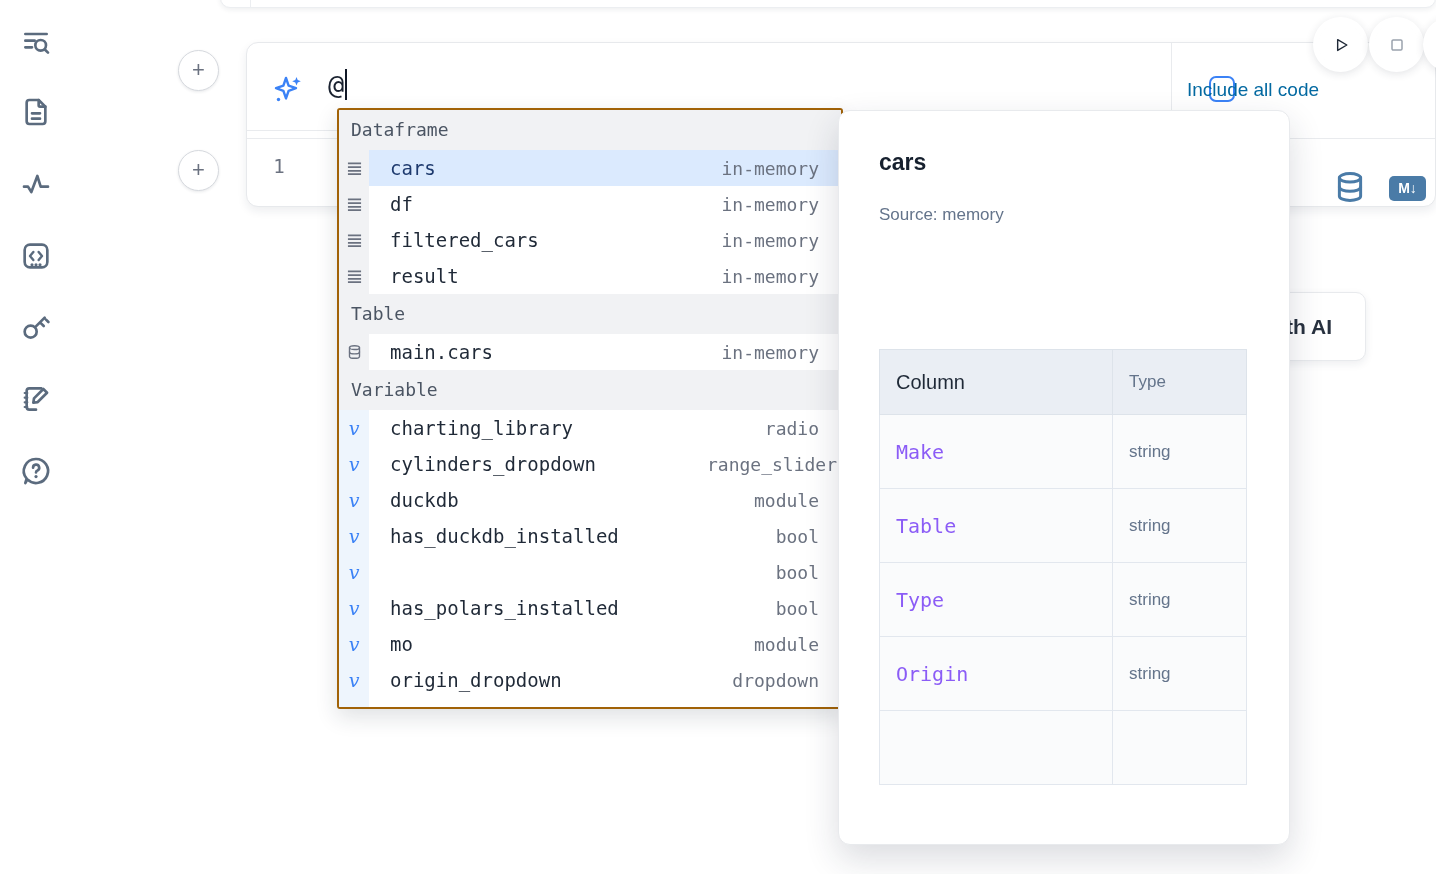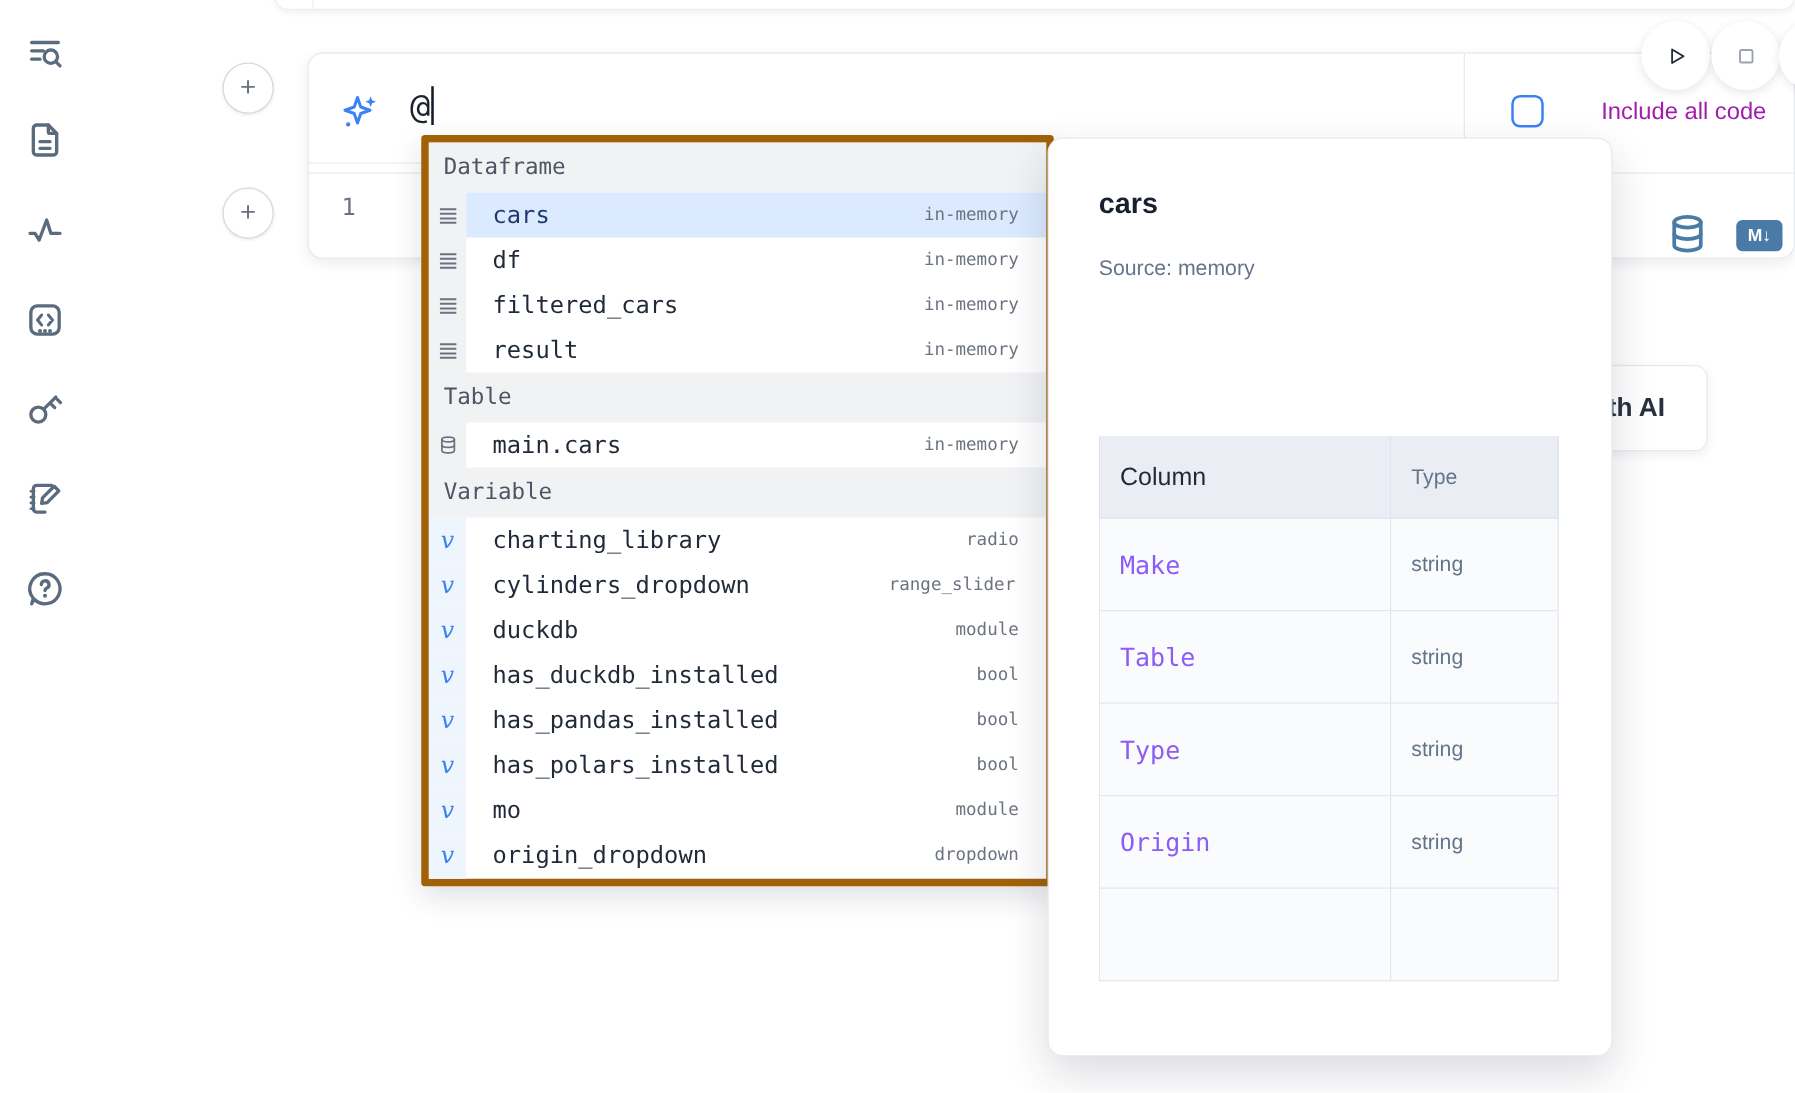--- a/index.html
+++ b/index.html
@@ -30,54 +30,54 @@
           box-shadow:0 4px 10px rgba(30,40,60,.08); }
   .cell .prompt-border { position:absolute; left:0; top:87px; width:924px; height:1px; background:#e9ebee; }
   .cell .row-divider   { position:absolute; left:0; top:95px; width:100%; height:1px; background:#e9ebee; }
   .cell .v-divider     { position:absolute; left:924px; top:0; width:1px; height:95px; background:#e9ebee; }
   .prompt-at { position:absolute; left:81px; top:26px; font-size:27px; color:#1a2230; }
   .caret { display:inline-block; width:2px; height:31px; background:#111827; vertical-align:-6px; margin-left:1px;
            animation:blink 1.1s step-end infinite; }
   @keyframes blink { 50% { opacity:0; } }
   .include-box { position:absolute; left:962px; top:33px; width:26px; height:26px; border:2px solid #3b82f6;
                  border-radius:7px; background:#fff; cursor:pointer; }
-  .include-label { position:absolute; left:1034px; top:36px; font-size:19px; color:#a21caf; }
+  .include-label { position:absolute; left:940px; top:36px; font-size:19px; color:#0369a1; }
   .line-no { position:absolute; left:20px; top:112px; width:24px; text-align:center;
              font-size:19px; color:#6b7280; }
   .cell-action-db { position:absolute; left:1086px; top:126px; width:34px; height:36px; cursor:pointer; }
   .md-badge { position:absolute; left:1142px; top:133px; width:37px; height:25px; background:#4a7ba7;
               border-radius:5px; color:#fff; font-weight:bold; font-size:14px; line-height:25px;
               text-align:center; cursor:pointer; letter-spacing:0; }
 
   
   .round-btn { width:45px; height:45px; border-radius:50%; background:#fff;
                box-shadow:0 0 0 5px #fff, 0 2px 8px 5px rgba(30,40,60,.12);
                display:flex; align-items:center; justify-content:center; cursor:pointer; }
 
   
   .ai-card { left:1140px; top:292px; width:226px; height:69px; background:#fff; border:1px solid #e8eaed;
              border-radius:10px; box-shadow:0 3px 8px rgba(30,40,60,.08); z-index:4;
              display:flex; align-items:center; justify-content:flex-end; padding-right:33px;
              font-size:21px; font-weight:bold; color:#28313f; cursor:pointer; }
 
   
   .dropdown { left:337px; top:108px; width:506px; height:601px; background:#fff; z-index:5;
-              border:6px solid #a16207; box-shadow:0 8px 22px rgba(30,40,60,.14);
+              border:2px solid #a16207; box-shadow:0 8px 22px rgba(30,40,60,.14);
               border-radius:3px; overflow:hidden; font-family:"DejaVu Sans Mono", monospace; }
   .dd-header { height:40px; background:#f1f2f4; color:#4b5563; font-size:18px;
                line-height:40px; padding-left:12px; }
   .dd-row { height:36px; display:flex; align-items:center; position:relative; cursor:pointer; }
   .dd-gut { width:30px; height:100%; background:#f1f2f4; flex:0 0 30px; display:flex;
             align-items:center; justify-content:center; }
   .dd-gut.var { background:#eef5fd; }
   .dd-main { flex:1; height:100%; display:flex; align-items:center; padding-left:21px; }
   .dd-row.sel .dd-main { background:#dbeafe; }
   .dd-name { font-size:19px; color:#1f2937; }
   .dd-row.sel .dd-name { color:#1e3a6e; }
-  .dd-type { margin-left:auto; padding-right:22px; font-size:14px; color:#6b7280; }
+  .dd-type { margin-left:auto; padding-right:22px; font-size:18px; color:#6b7280; }
   .dd-type.overflow { margin-left:0; position:absolute; left:368px; white-space:nowrap; }
   .v-glyph { font-family:"DejaVu Serif", serif; font-style:italic; font-size:19px; color:#3b82f6; }
 
   
   .panel { left:838px; top:110px; width:452px; height:735px; background:#fff; z-index:10;
            border:1px solid #e8eaed; border-radius:12px; box-shadow:0 14px 34px rgba(30,40,60,.16); }
   .panel-title { position:absolute; left:40px; top:38px; font-size:23px; font-weight:bold; color:#16202e; }
   .panel-source { position:absolute; left:40px; top:94px; font-size:17px; color:#64748b; }
   .shape-badge { position:absolute; left:40px; top:148px; width:368px; height:45px; background:#eef2f7;
                  border-radius:8px; line-height:45px; padding-left:16px; font-size:17px; color:#1f2937; }
@@ -285,21 +285,20 @@
     <span class="dd-main">
         <span class="dd-name">has_duckdb_installed</span>
         <span class="dd-type">bool</span>
       </span>
   </div>
   <div class="dd-row">
     <span class="dd-gut var">
         <span class="v-glyph">v</span>
       </span>
     <span class="dd-main">
-        <span class="dd-name">has_pandas_installed</span>
         <span class="dd-type">bool</span>
       </span>
   </div>
   <div class="dd-row">
     <span class="dd-gut var">
         <span class="v-glyph">v</span>
       </span>
     <span class="dd-main">
         <span class="dd-name">has_polars_installed</span>
         <span class="dd-type">bool</span>

